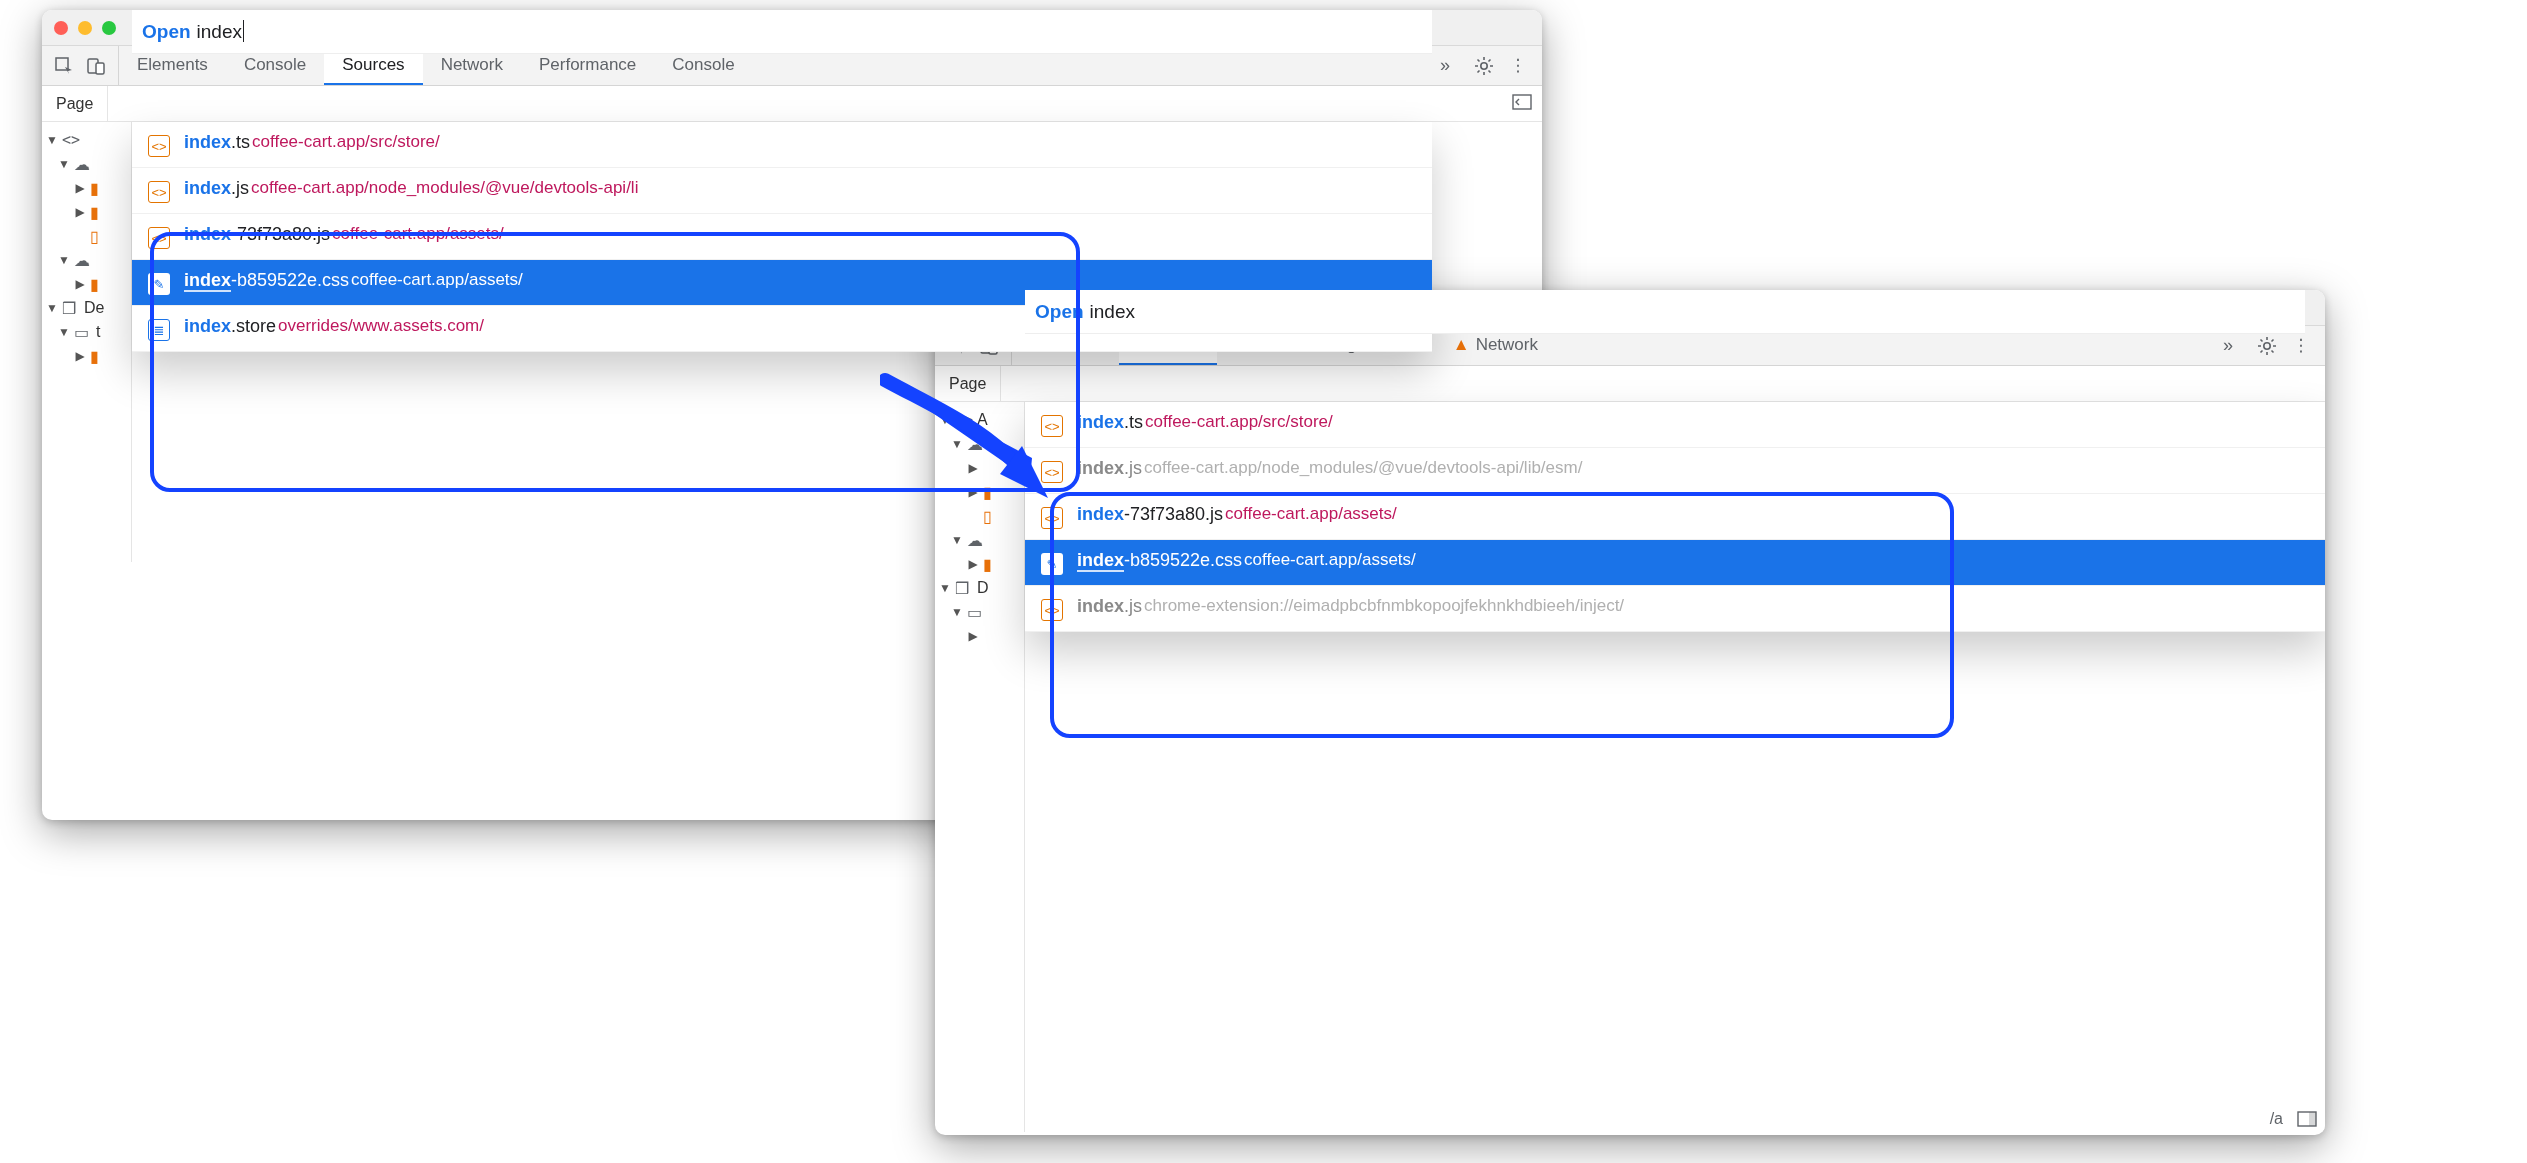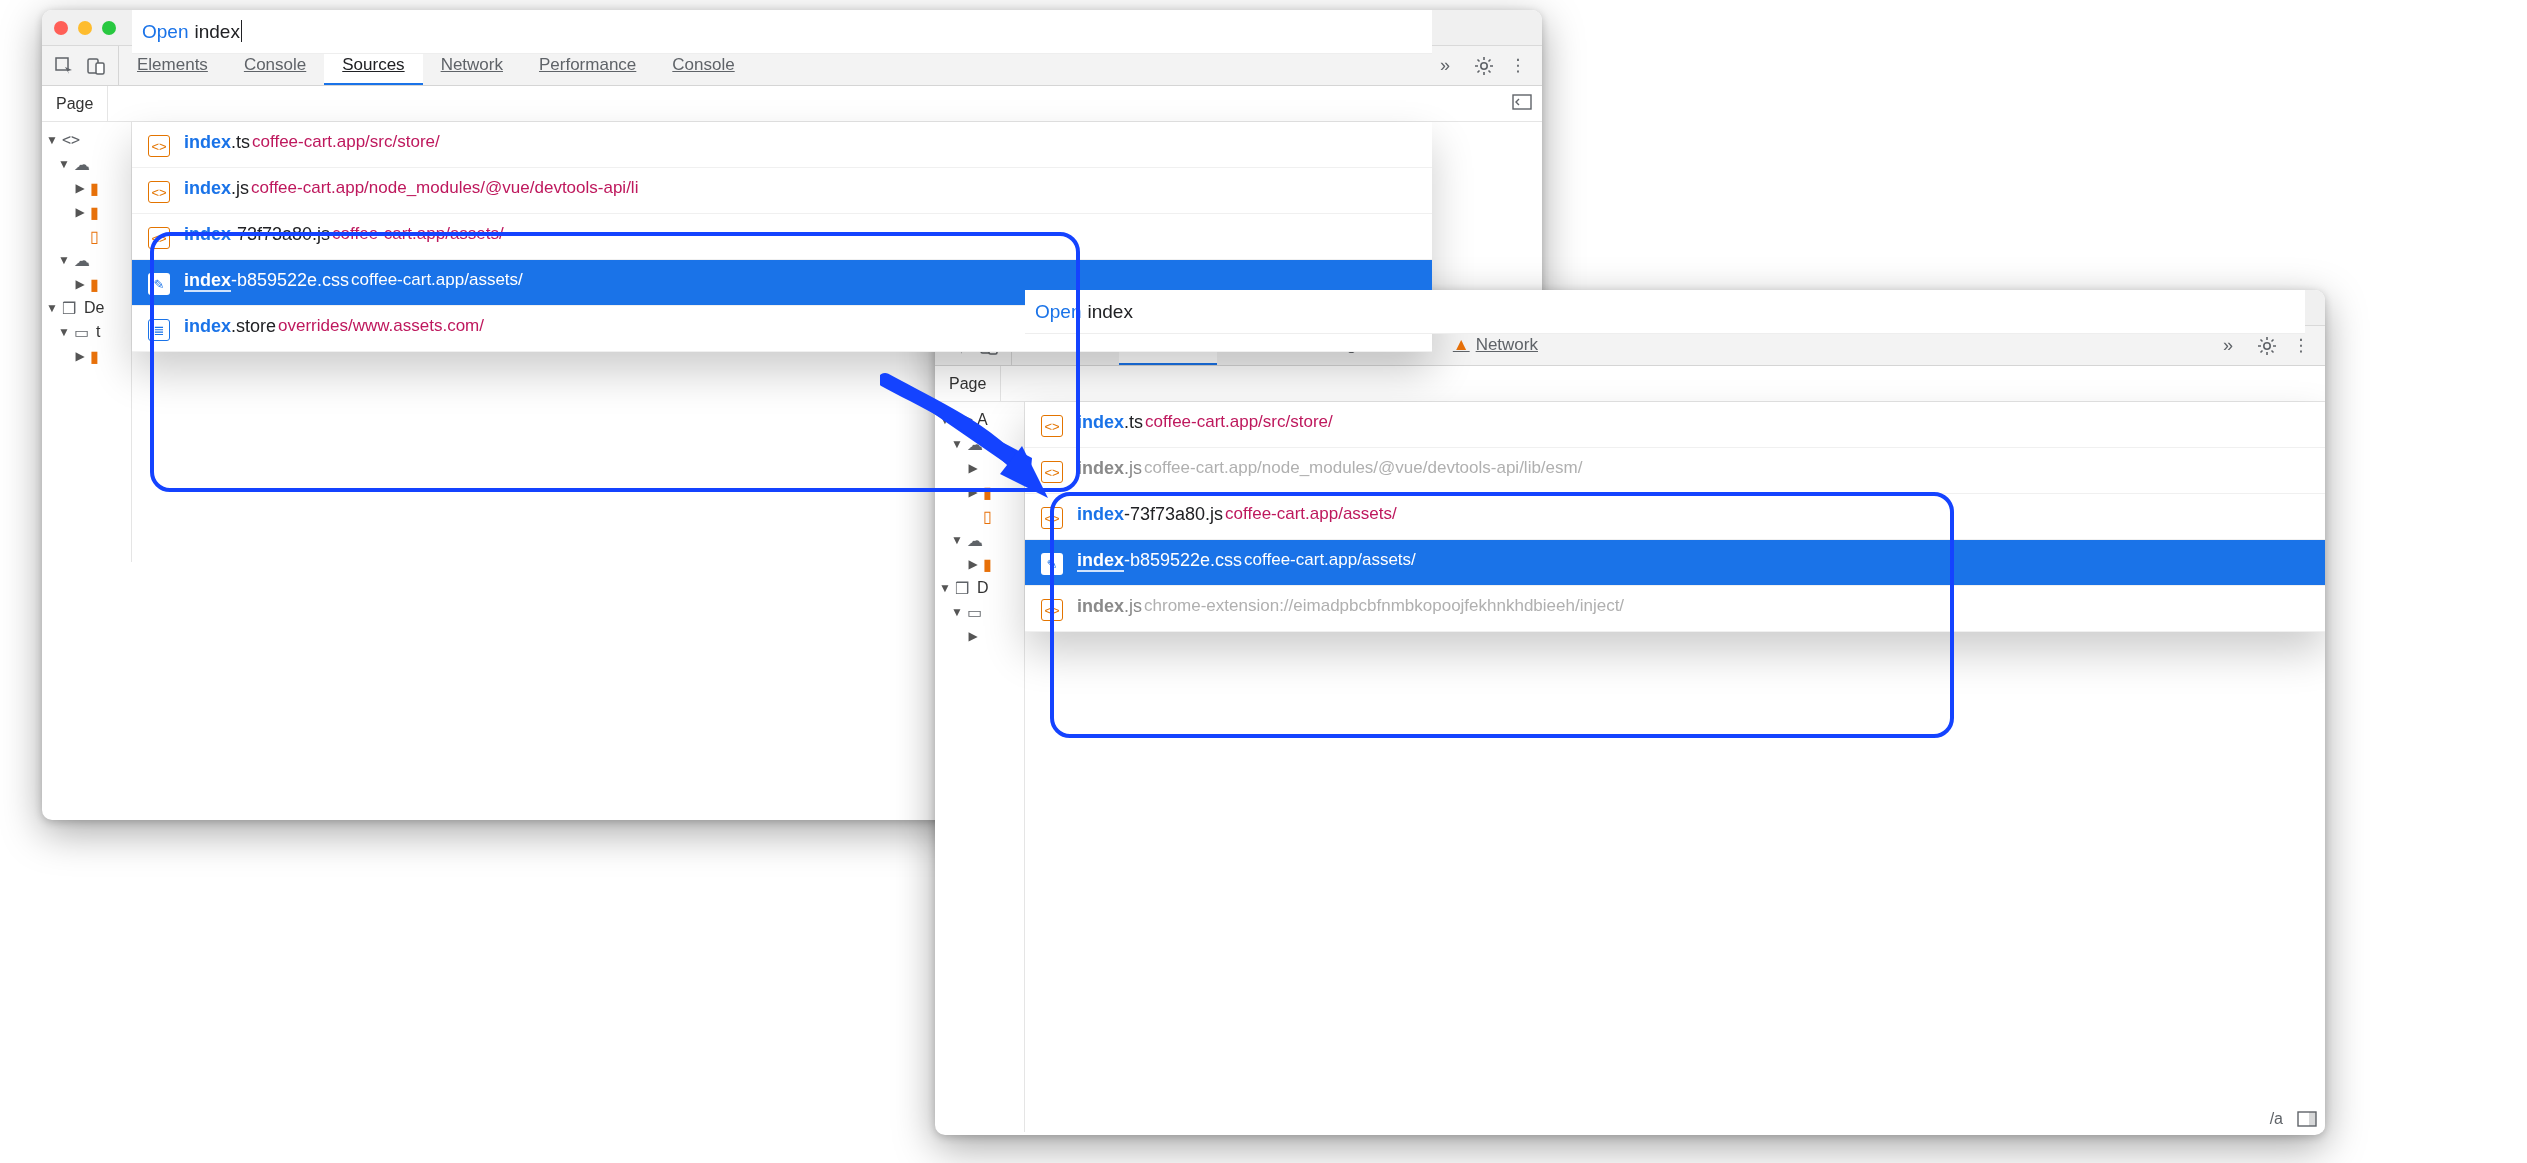--- a/index.html
+++ b/index.html
@@ -53,21 +53,20 @@
     border-right: 1px solid #d5d5d5;
     height: 100%;
   }
   .tabbar .tabs { display: flex; flex: 1; align-items: stretch; height: 100%; }
   .tab {
     padding: 0 18px;
     display: flex; align-items: center;
     color: #5f6368;
     cursor: pointer;
     border-bottom: 2px solid transparent;
-    text-decoration: underline;
   }
   .tab.active {
     color: #202124;
     font-weight: 500;
     border-bottom: 2px solid #1a73e8;
     background: #fff;
     text-align: center;
   }
   .tabbar .trail-icons {
     display: flex; align-items: center; gap: 14px;
@@ -121,21 +120,21 @@
     display: flex; align-items: center;
     height: 44px;
     padding: 0 10px;
     position: absolute;
     left: 90px; right: 110px; top: 0;
     background: white;
     z-index: 4;
     font-size: 19px;
     border-bottom: 1px solid #eee;
   }
-  .command-input-row .prefix { color: #1a73e8; font-weight: 400; margin-right: 6px; }
+  .command-input-row .prefix { color: #1a73e8; font-weight: 700; margin-right: 6px; }
   .command-input-row .query { color: #202124; }
   .caret-blink::after {
     content:""; display:inline-block; width:1.5px; height:22px;
     background:#202124; margin-left:1px; vertical-align:-4px;
   }
   .results {
     position: absolute;
     left: 90px; right: 0; top: 44px;
     background:#fff;
     z-index:3;

